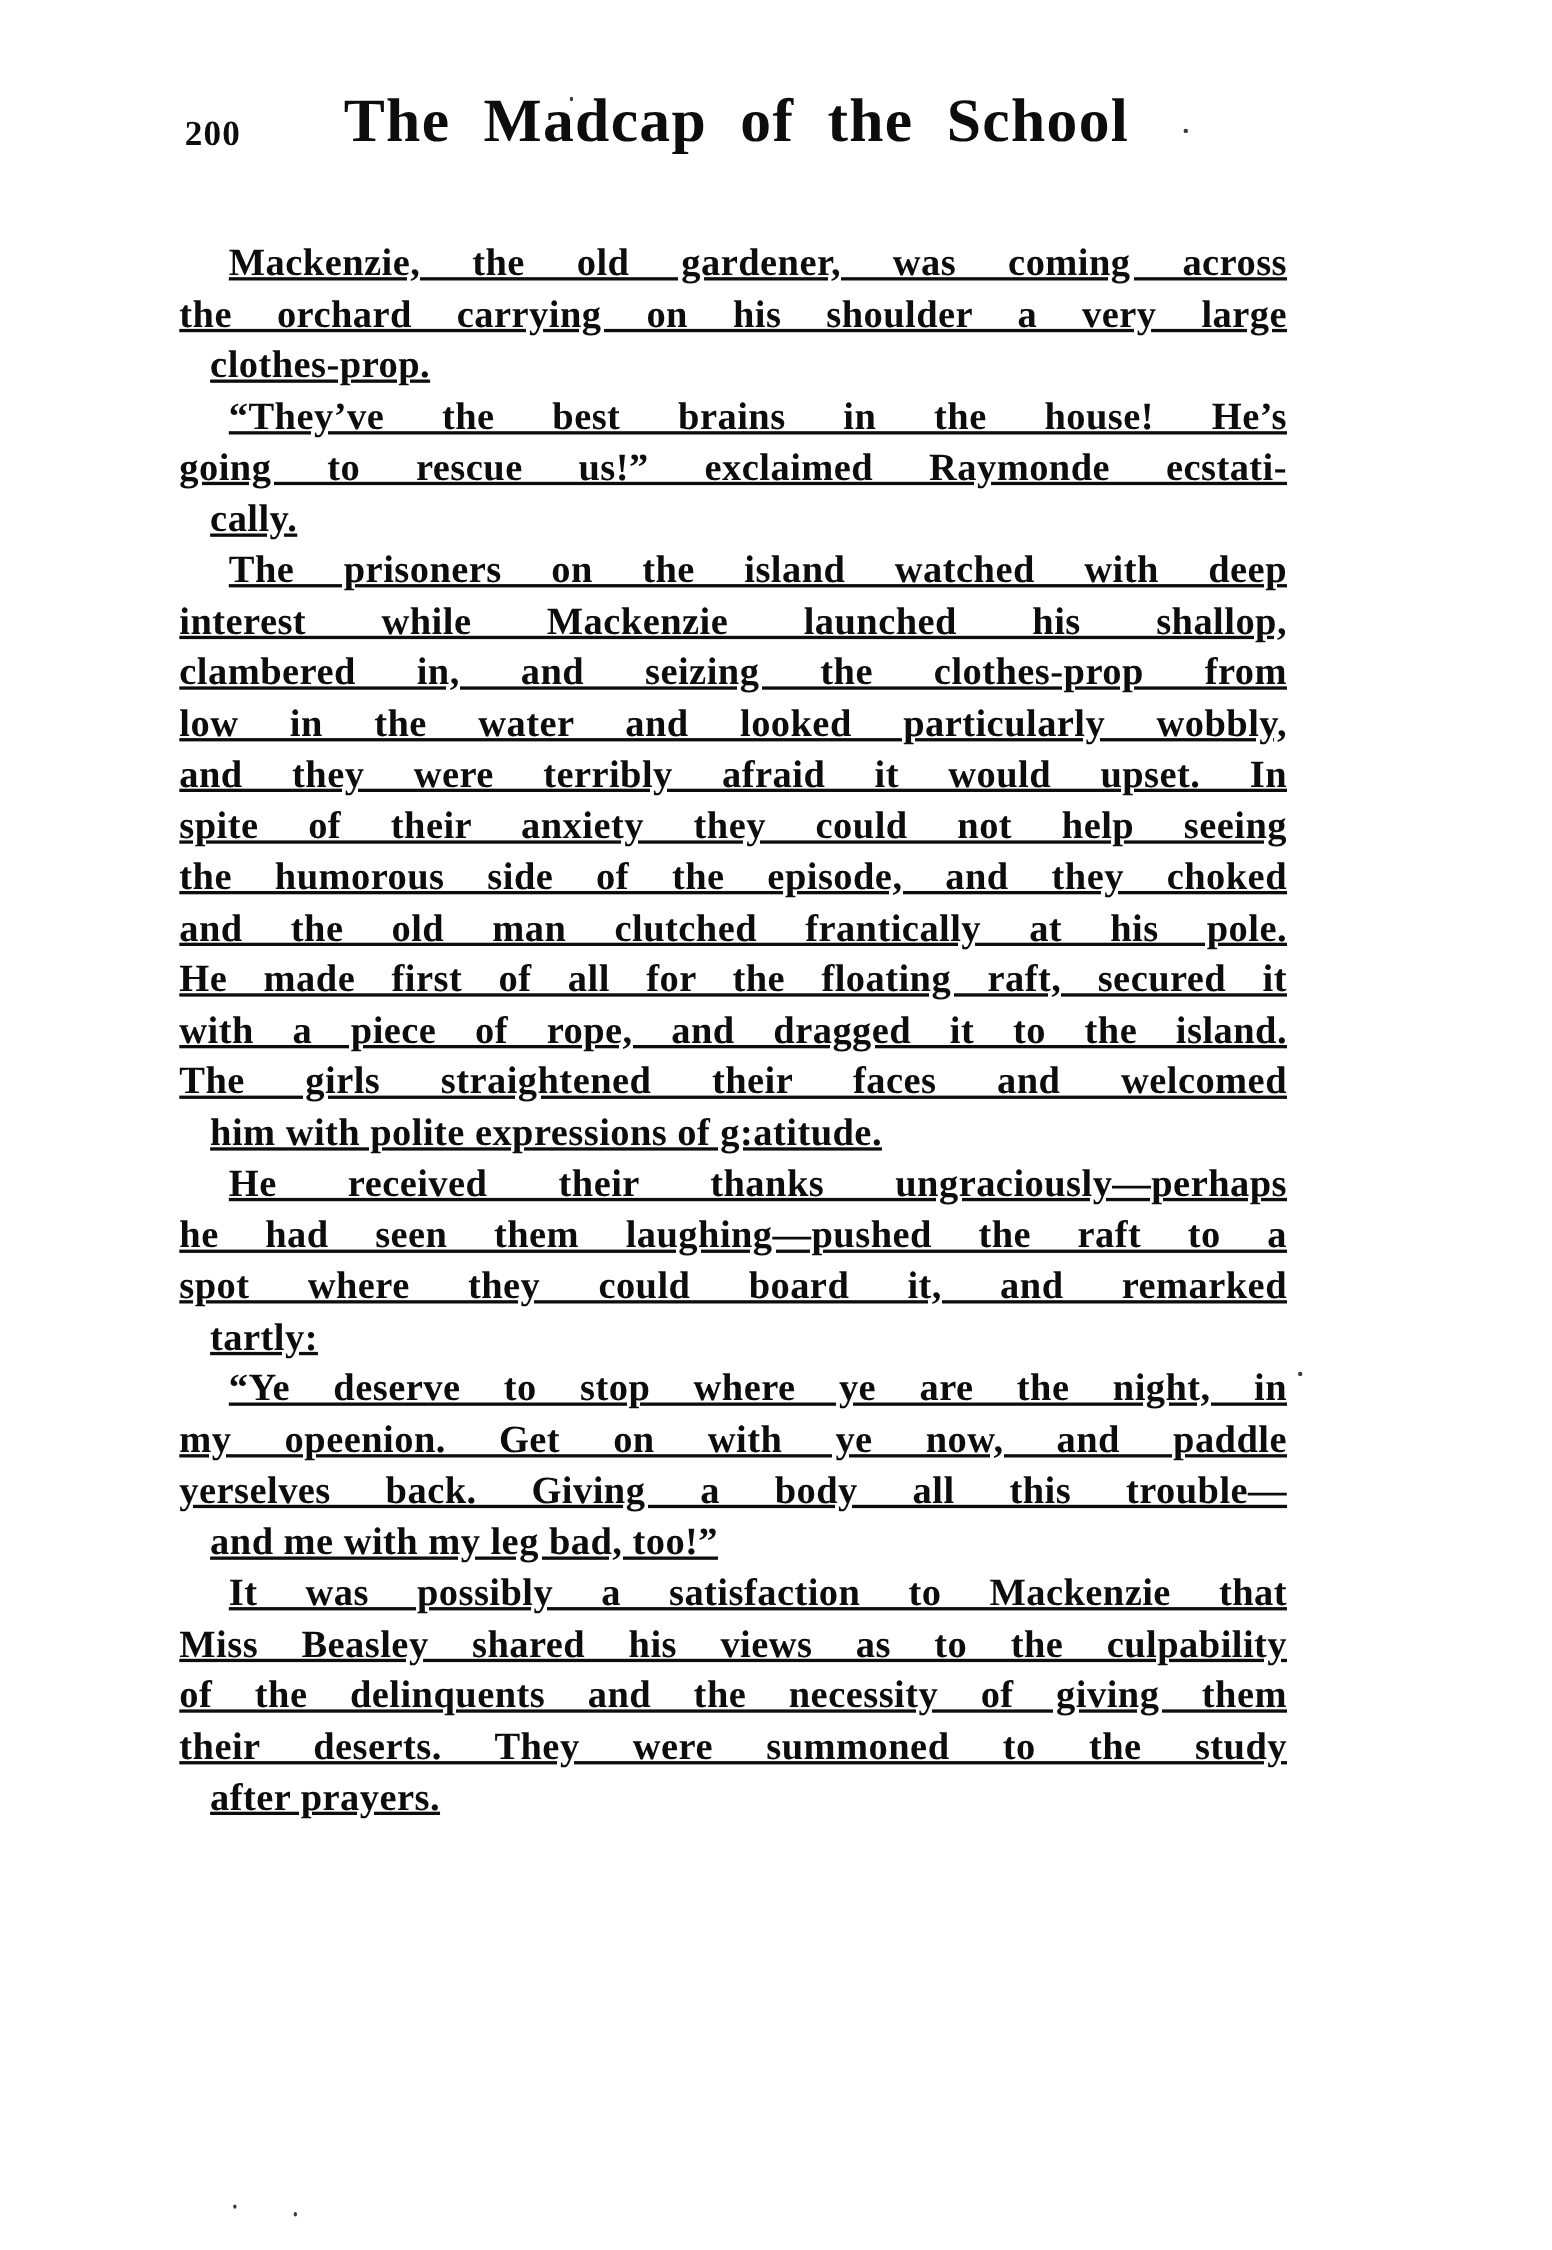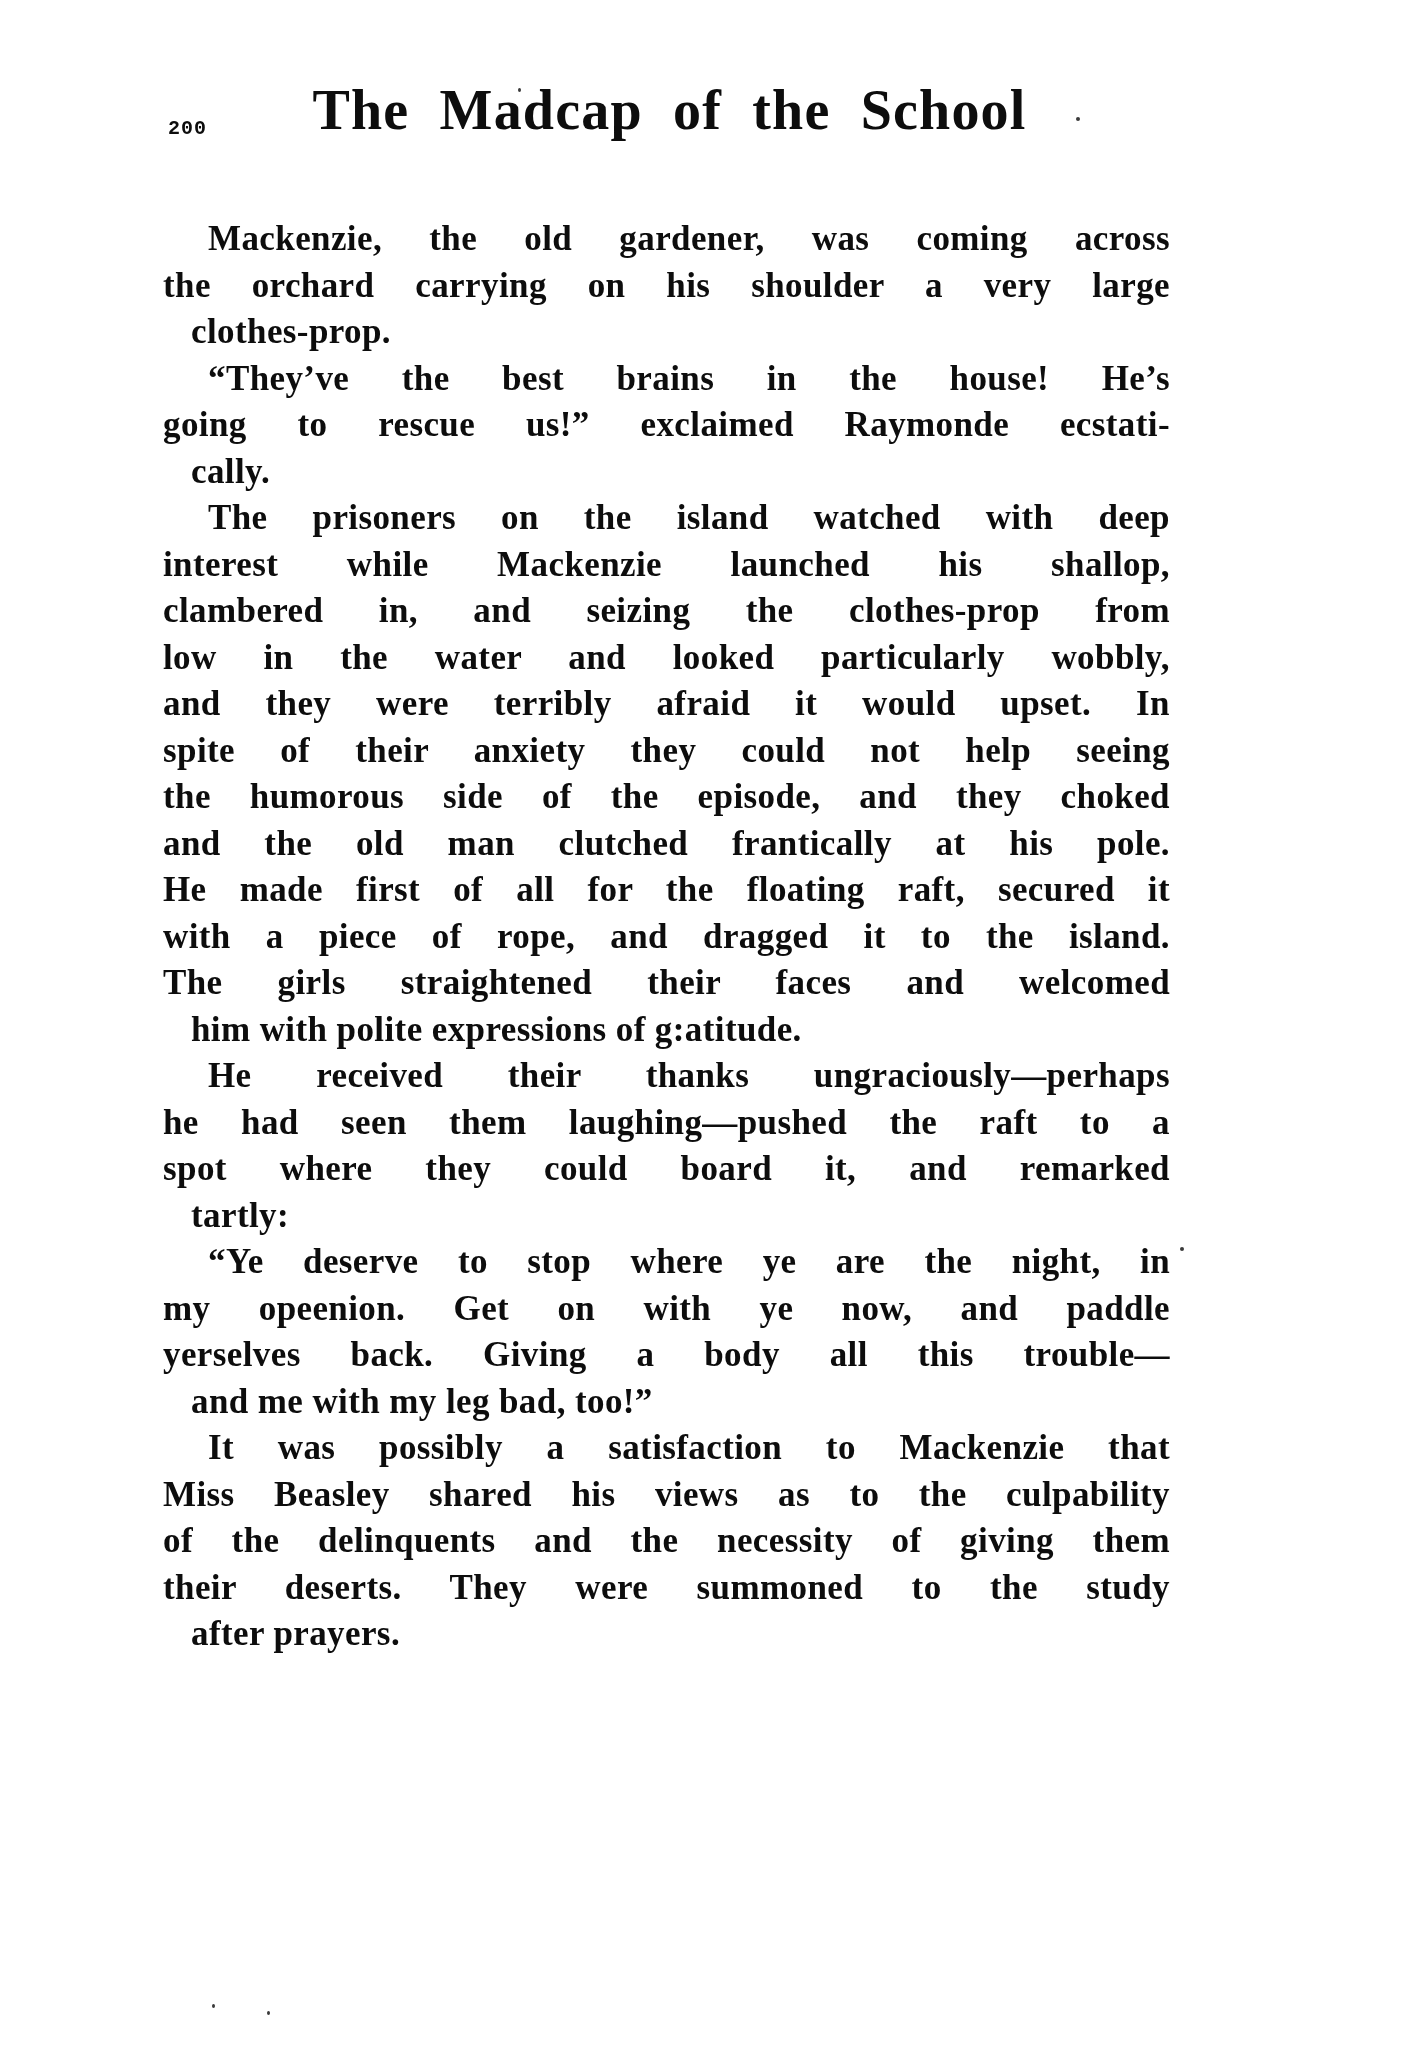--- a/index.html
+++ b/index.html
@@ -17,39 +17,39 @@
     position: absolute;
     left: 166px;
     top: 68px;
     width: 1007px;
     height: 84px;
   }
   .folio {
     position: absolute;
     left: 2px;
     bottom: 12px;
-    font-size: 20px;
+    font-size: 32px;
     letter-spacing: 1px;
-    font-family: Liberation Mono, monospace;
   }
   .title {
     margin: 0;
     text-align: center;
     font-size: 56px;
     line-height: 84px;
     font-weight: 700;
     letter-spacing: 1.2px;
     word-spacing: 15px;
     white-space: nowrap;
   }
   .textblock {
     position: absolute;
     left: 163px;
     top: 216px;
     width: 1007px;
+    text-decoration: underline;
   }
   .line {
     font-size: 35px;
     line-height: 46.5px;
     height: 46.5px;
     letter-spacing: 0.4px;
     text-align: justify;
     text-align-last: justify;
     white-space: normal;
   }

